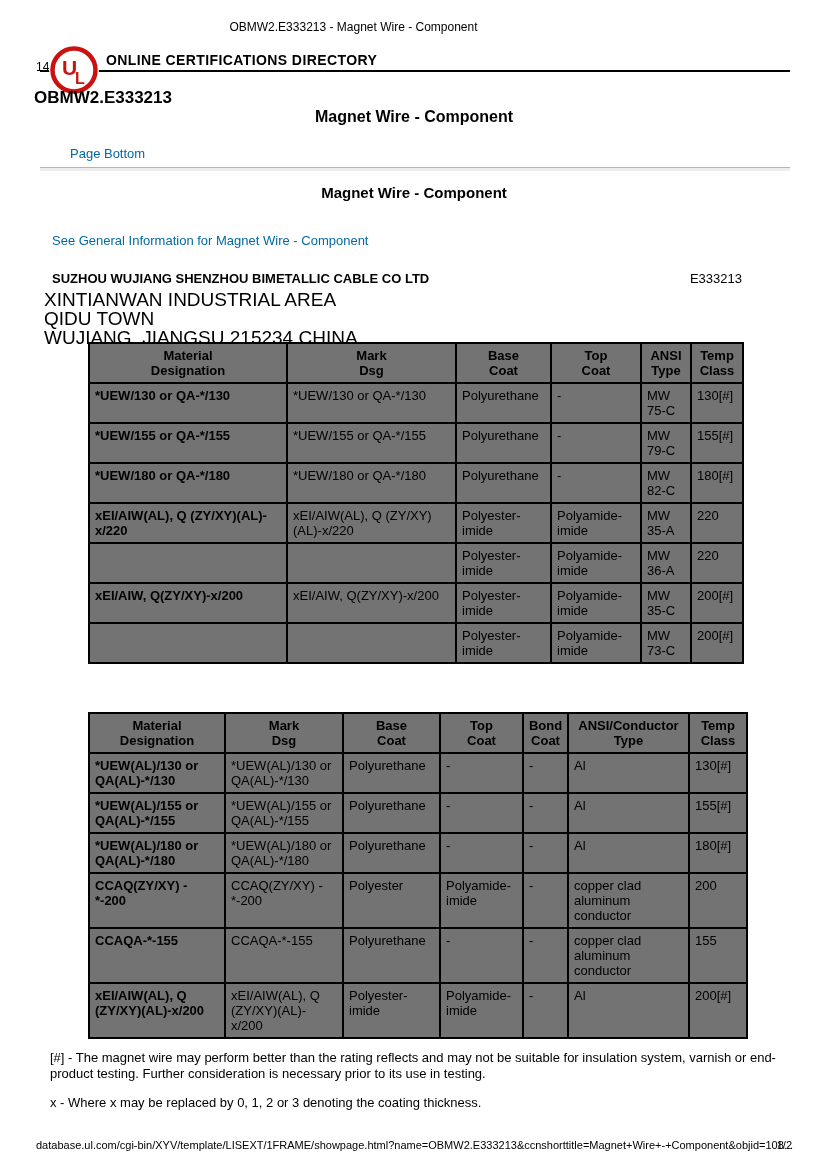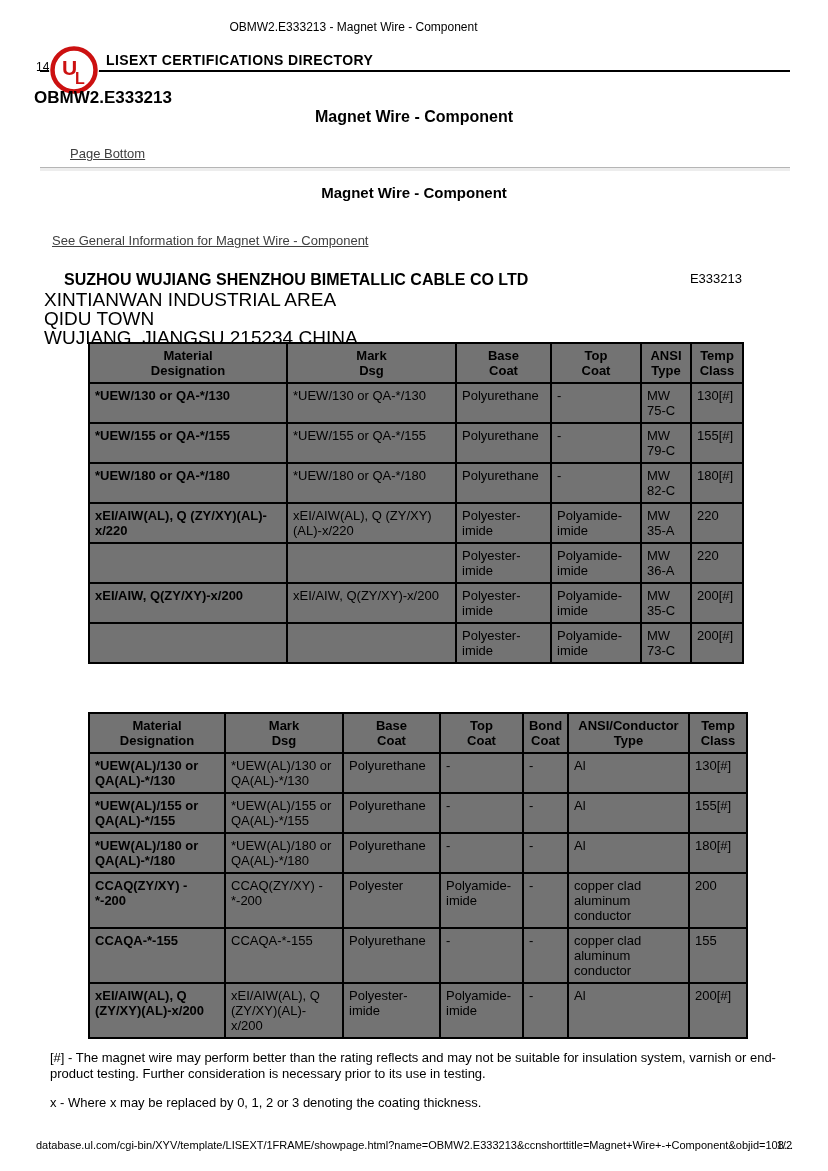--- a/index.html
+++ b/index.html
@@ -20,28 +20,28 @@
   .mast-rule { top:70px; left:40px; width:750px; height:2px; background:#000; }
   .ul-logo { top:45px; left:49px; width:50px; height:50px; background:#fff; border-radius:50%; }
   .ul-logo svg { display:block; }
   .directory-title { top:52px; left:106px; font-size:14px; font-weight:bold; letter-spacing:0.4px; }
 
   
   .doc-id { top:88px; left:0; width:828px; text-align:left; font-size:17px; font-weight:bold;padding-left:34px; }
   .doc-title { top:108px; left:0; width:828px; text-align:center; font-size:16px; font-weight:bold; }
   .section-title { top:184px; left:0; width:828px; text-align:center; font-size:15px; font-weight:bold; }
 
-  a.doc-link { color:#404040; text-decoration:underline; cursor:pointer; }
+  a.doc-link { color:#0369a1; cursor:pointer; }
   .page-bottom-link { top:146px; left:70px; font-size:13px; }
   .gen-info-link { top:233px; left:52px; font-size:13px; }
 
   .hr-groove { top:167px; left:40px; width:750px; height:3px; background:#ededed; border-top:1px solid #b5b5b5; }
 
   
-  .company-name { top:271px; left:64px; font-size:16px; font-weight:bold; }
+  .company-name { top:271px; left:52px; font-size:13px; font-weight:bold; }
   .file-number { top:271px; right:86px; font-size:13px;margin-left:16px; }
   .company-address { top:290px; left:44px; font-size:19px; line-height:19px; }
 
   
   table.data-table { border-collapse:collapse; table-layout:fixed; background:#737373; }
   table.data-table th, table.data-table td {
     border:2px solid #000; vertical-align:top; text-align:left;
     font-size:13px; line-height:15px; padding:4px 5px; overflow:hidden;
   }
   table.data-table th {
@@ -64,21 +64,21 @@
 <div class="abs print-title">OBMW2.E333213 - Magnet Wire - Component</div>
 
 <div class="abs mast-rule"></div>
 <div class="abs ul-logo">
   <svg width="50" height="50" viewBox="0 0 50 50">
     <circle cx="25" cy="25" r="21.5" fill="#ffffff" stroke="#cc1111" stroke-width="4.5"></circle>
     <text x="13" y="30" font-size="21" font-weight="bold" fill="#cc1111">U</text>
     <text x="26" y="39" font-size="16" font-weight="bold" fill="#cc1111">L</text>
   </svg>
 </div>
-<div class="abs directory-title">LISEXT CERTIFICATIONS DIRECTORY</div>
+<div class="abs directory-title">ONLINE CERTIFICATIONS DIRECTORY</div>
 
 <div class="abs doc-id">OBMW2.E333213</div>
 <div class="abs doc-title">Magnet Wire - Component</div>
 
 <a class="abs doc-link page-bottom-link">Page Bottom</a>
 
 <div class="abs hr-groove"></div>
 
 <div class="abs section-title">Magnet Wire - Component</div>
 

